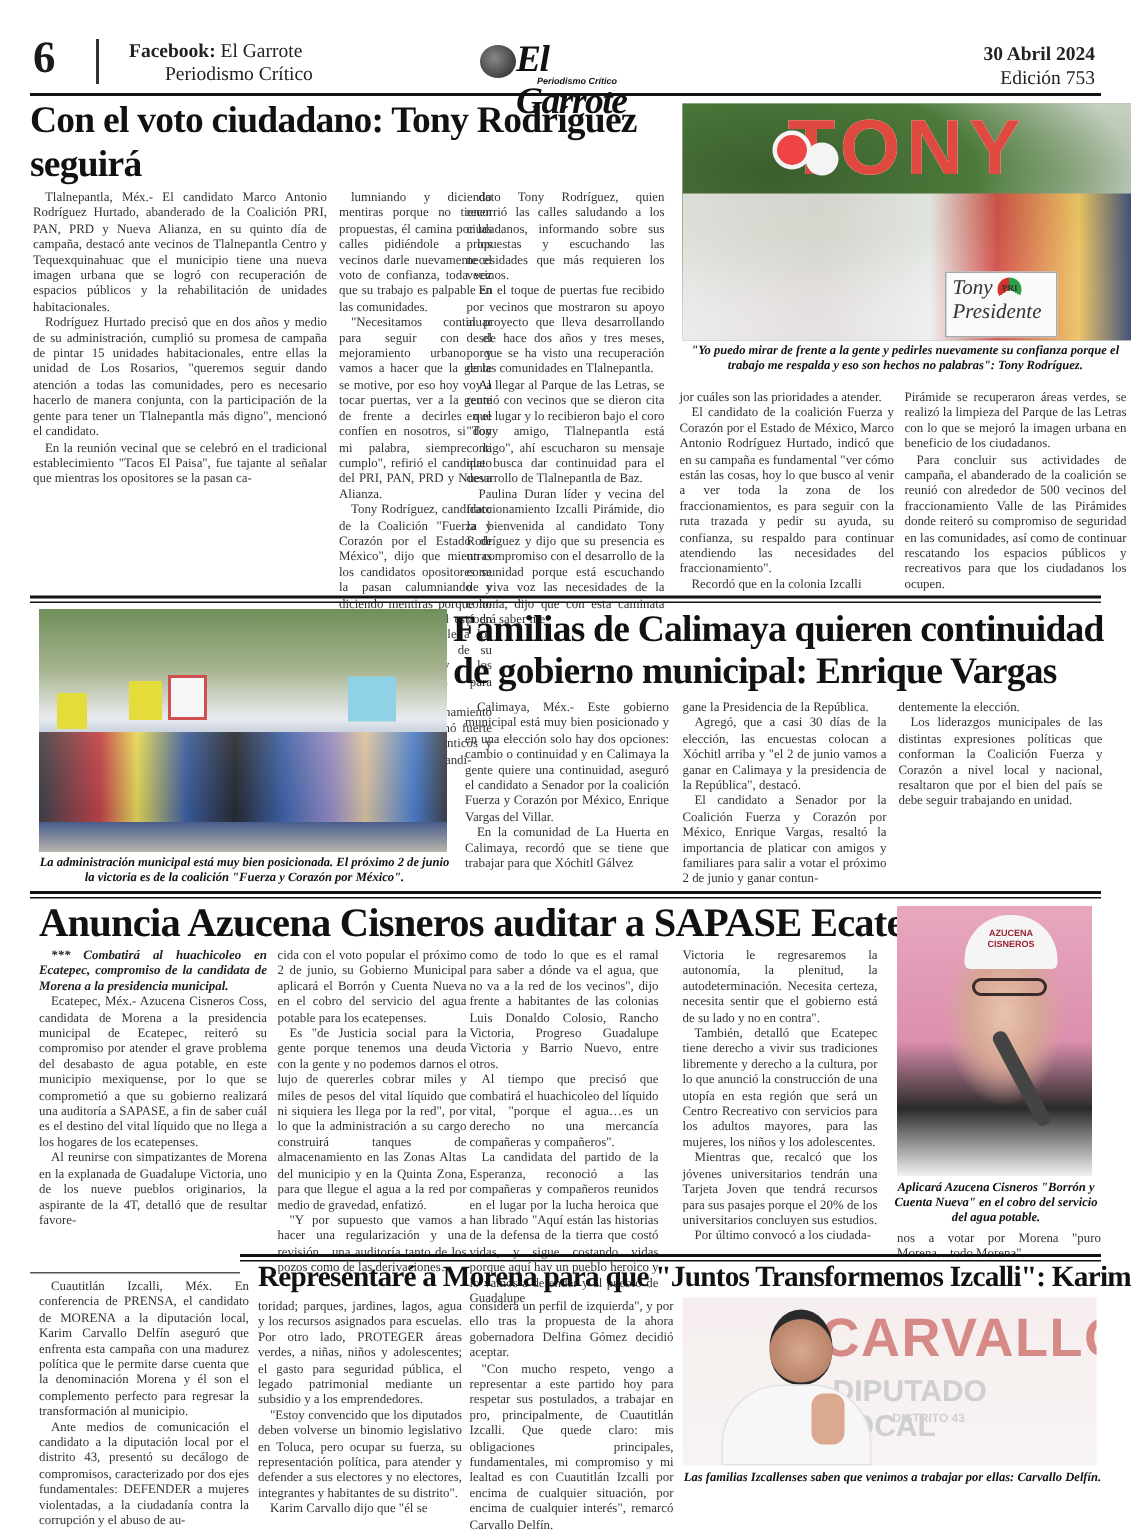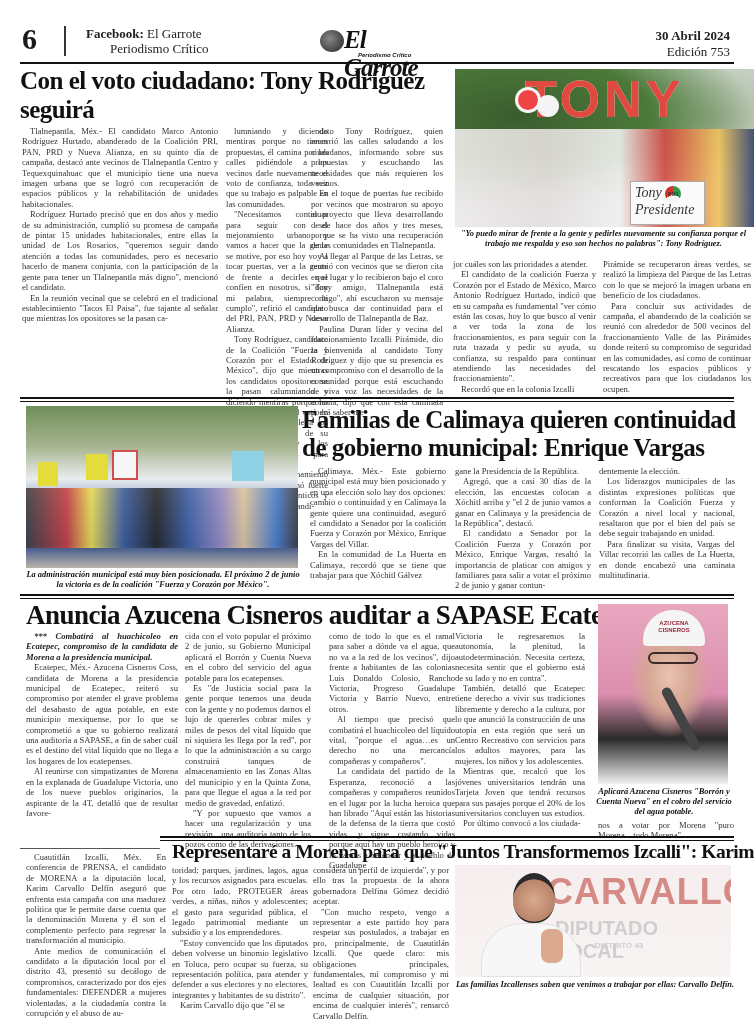--- a/index.html
+++ b/index.html
@@ -130,39 +130,38 @@
   <p>En la comunidad de La Huerta en Calimaya, recordó que se tiene que trabajar para que Xóchitl Gálvez</p>
 </div>
 <div class="abs col" style="left:455px; top:466px; width:136px;">
   <p style="text-indent:0">gane la Presidencia de la República.</p>
   <p>Agregó, que a casi 30 días de la elección, las encuestas colocan a Xóchitl arriba y "el 2 de junio vamos a ganar en Calimaya y la presidencia de la República", destacó.</p>
   <p>El candidato a Senador por la Coalición Fuerza y Corazón por México, Enrique Vargas, resaltó la importancia de platicar con amigos y familiares para salir a votar el próximo 2 de junio y ganar contun-</p>
 </div>
 <div class="abs col" style="left:599px; top:466px; width:136px;">
   <p style="text-indent:0">dentemente la elección.</p>
   <p>Los liderazgos municipales de las distintas expresiones políticas que conforman la Coalición Fuerza y Corazón a nivel local y nacional, resaltaron que por el bien del país se debe seguir trabajando en unidad.</p>
-  <p>Para finalizar su visita, Vargas del Villar recorrió las calles de La Huerta, en donde encabezó una caminata multitudinaria.</p>
 </div>
 
 <div class="abs rule" style="top:594px;"></div>
 <div class="abs rule thin" style="top:598px;"></div>
 
 <div class="abs h1" style="left:26px; top:600px; width:570px; font-size:27px; line-height:30px; text-align:left; white-space:nowrap;">Anuncia Azucena Cisneros auditar a SAPASE Ecatepec</div>
 
 <div class="abs col" style="left:26px; top:631px; width:152px;">
   <p style="font-weight:bold; font-style:italic; color:#222;">*** Combatirá al huachicoleo en Ecatepec, compromiso de la candidata de Morena a la presidencia municipal.</p>
   <p>Ecatepec, Méx.- Azucena Cisneros Coss, candidata de Morena a la presidencia municipal de Ecatepec, reiteró su compromiso por atender el grave problema del desabasto de agua potable, en este municipio mexiquense, por lo que se comprometió a que su gobierno realizará una auditoría a SAPASE, a fin de saber cuál es el destino del vital líquido que no llega a los hogares de los ecatepenses.</p>
   <p>Al reunirse con simpatizantes de Morena en la explanada de Guadalupe Victoria, uno de los nueve pueblos originarios, la aspirante de la 4T, detalló que de resultar favore-</p>
 </div>
 <div class="abs col" style="left:185px; top:631px; width:126px;">
   <p style="text-indent:0">cida con el voto popular el próximo 2 de junio, su Gobierno Municipal aplicará el Borrón y Cuenta Nueva en el cobro del servicio del agua potable para los ecatepenses.</p>
   <p>Es "de Justicia social para la gente porque tenemos una deuda con la gente y no podemos darnos el lujo de quererles cobrar miles y miles de pesos del vital líquido que ni siquiera les llega por la red", por lo que la administración a su cargo construirá tanques de almacenamiento en las Zonas Altas del municipio y en la Quinta Zona, para que llegue el agua a la red por medio de gravedad, enfatizó.</p>
   <p>"Y por supuesto que vamos a hacer una regularización y una revisión…una auditoría tanto de los pozos como de las derivaciones…</p>
 </div>
-<div class="abs col" style="left:313px; top:631px; width:126px;margin-left:16px;">
+<div class="abs col" style="left:313px; top:631px; width:126px;">
   <p style="text-indent:0">como de todo lo que es el ramal para saber a dónde va el agua, que no va a la red de los vecinos", dijo frente a habitantes de las colonias Luis Donaldo Colosio, Rancho Victoria, Progreso Guadalupe Victoria y Barrio Nuevo, entre otros.</p>
   <p>Al tiempo que precisó que combatirá el huachicoleo del líquido vital, "porque el agua…es un derecho no una mercancía compañeras y compañeros".</p>
   <p>La candidata del partido de la Esperanza, reconoció a las compañeras y compañeros reunidos en el lugar por la lucha heroica que han librado "Aquí están las historias de la defensa de la tierra que costó vidas, y sigue costando vidas porque aquí hay un pueblo heroico y lo vamos a defender y al pueblo de Guadalupe</p>
 </div>
 <div class="abs col" style="left:455px; top:631px; width:130px;">
   <p style="text-indent:0">Victoria le regresaremos la autonomía, la plenitud, la autodeterminación. Necesita certeza, necesita sentir que el gobierno está de su lado y no en contra".</p>
   <p>También, detalló que Ecatepec tiene derecho a vivir sus tradiciones libremente y derecho a la cultura, por lo que anunció la construcción de una utopía en esta región que será un Centro Recreativo con servicios para los adultos mayores, para las mujeres, los niños y los adolescentes.</p>
   <p>Mientras que, recalcó que los jóvenes universitarios tendrán una Tarjeta Joven que tendrá recursos para sus pasajes porque el 20% de los universitarios concluyen sus estudios.</p>
   <p>Por último convocó a los ciudada-</p>
 </div>

